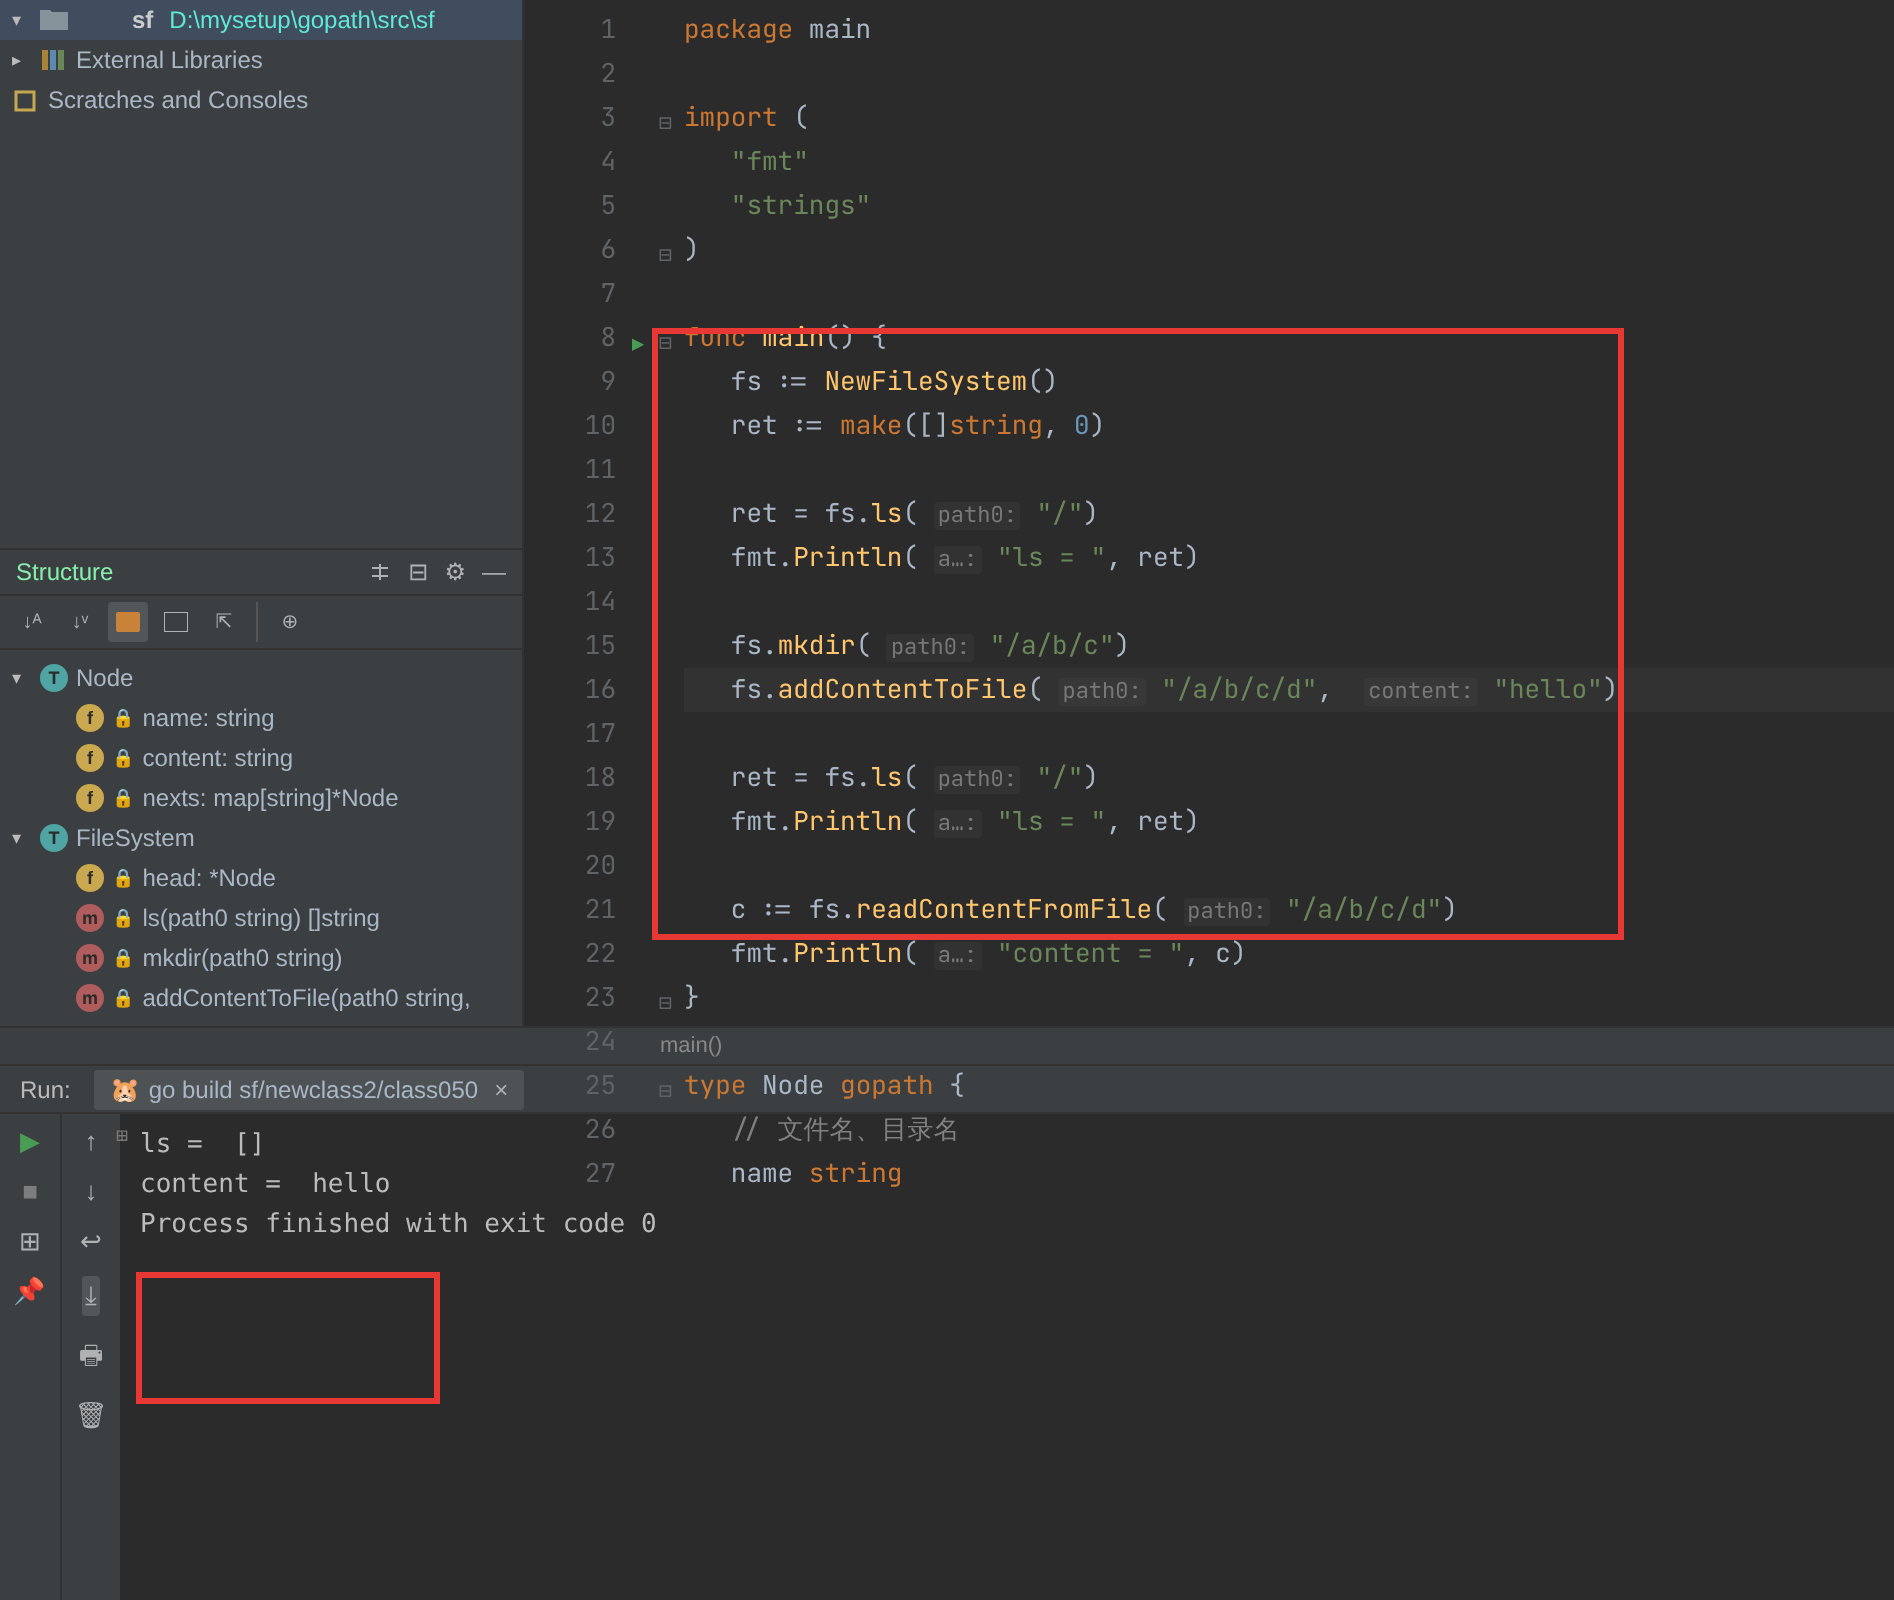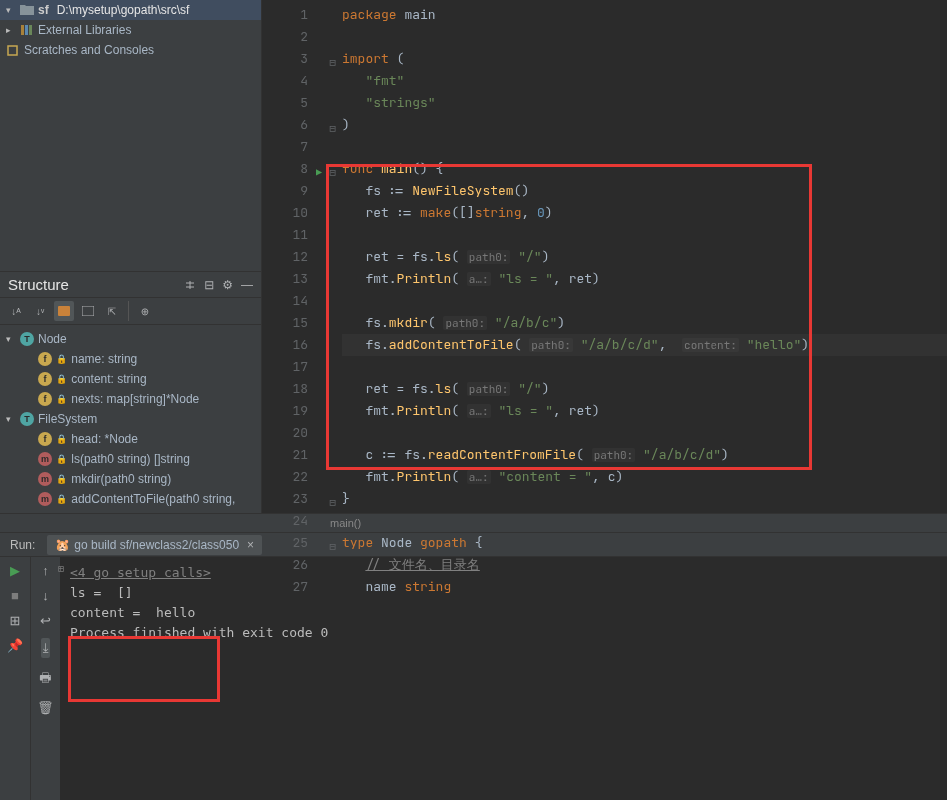--- a/index.html
+++ b/index.html
@@ -16,25 +16,25 @@
 }
 .main-area { display: flex; flex: 1; min-height: 0; }
 .left-panel { width: 262px; display: flex; flex-direction: column; background: #3c3f41; border-right: 1px solid #323232; }
 .project-tree { flex: 1; overflow: hidden; }
 .tree-row { display: flex; align-items: center; padding: 2px 6px; gap: 4px; height: 20px; }
 .tree-row .chev { width: 10px; color: #bbb; font-size: 9px; }
 .tree-row.selected { background: rgba(70,100,140,0.4); }
 .folder-icon { color: #87939a; display:inline-flex; }
 .lib-icon { color:#a9b7c6; display:inline-flex; }
 .scratch-icon { color:#c6a852; display:inline-flex; }
-.path-text { color:#e5e5e5; margin-left:4px; }
+.path-text { color:#5eead4; margin-left:4px; }
 
 .structure-panel { border-top: 1px solid #323232; }
 .panel-header { display:flex; align-items:center; justify-content:space-between; padding:4px 8px; background:#3c3f41; border-bottom:1px solid #323232; }
-.panel-header .title { font-size:15px; color:#e5e5e5; }
+.panel-header .title { font-size:12px; color:#86efac; }
 .panel-icons { display:flex; gap:8px; color:#afb1b3; }
 .panel-icons span { cursor:pointer; display:inline-flex; align-items:center; }
 .structure-toolbar { display:flex; gap:4px; padding:3px 6px; border-bottom:1px solid #323232; }
 .tb-btn { width:20px; height:20px; display:flex; align-items:center; justify-content:center; color:#afb1b3; font-size:10px; cursor:pointer; border-radius:2px; }
 .tb-btn.active { background:#515658; }
 .struct-tree { padding:4px 0; }
 .struct-row { display:flex; align-items:center; gap:4px; padding:1px 6px; height:20px; font-size:12px; }
 .struct-row .chev { width:10px; color:#bbb; font-size:9px; }
 .struct-badge { width:14px; height:14px; border-radius:50%; display:inline-flex; align-items:center; justify-content:center; font-size:9px; font-weight:bold; color:#2b2b2b; }
 .badge-t { background:#4fa5a3; }
@@ -86,21 +86,21 @@
 <div class="main-area">
   <div class="left-panel">
     <div class="project-tree">
       <div class="tree-row selected">
         <span class="chev">▾</span>
         <span class="folder-icon">
             <svg width="14" height="12" viewBox="0 0 14 12">
               <path fill="#87939a" d="M0 1h5l1 1h8v9H0z"></path>
             </svg>
           </span>
-        <b style="color:#ccc;">sf</b>
+        <b style="color:#ccc;margin-left:28px;">sf</b>
         <span class="path-text">D:\mysetup\gopath\src\sf</span>
       </div>
       <div class="tree-row">
         <span class="chev">▸</span>
         <span class="lib-icon">
             <svg width="14" height="12" viewBox="0 0 14 12">
               <rect x="1" y="1" width="3" height="10" fill="#a9823a"></rect>
               <rect x="5" y="1" width="3" height="10" fill="#5c89b0"></rect>
               <rect x="9" y="1" width="3" height="10" fill="#6a8759"></rect>
             </svg>
@@ -254,21 +254,21 @@
         <div class="code-line caret-bg"><span class="id">   fs.</span><span class="fn">addContentToFile</span><span class="id">( </span><span class="hint">path0:</span><span class="id"> </span><span class="str">"/a/b/c/d"</span><span class="id">,  </span><span class="hint">content:</span><span class="id"> </span><span class="str">"hello"</span><span class="id">)</span></div>
         <div class="code-line"></div>
         <div class="code-line"><span class="id">   ret = fs.</span><span class="fn">ls</span><span class="id">( </span><span class="hint">path0:</span><span class="id"> </span><span class="str">"/"</span><span class="id">)</span></div>
         <div class="code-line"><span class="id">   fmt.</span><span class="fn">Println</span><span class="id">( </span><span class="hint">a…:</span><span class="id"> </span><span class="str">"ls = "</span><span class="id">, ret)</span></div>
         <div class="code-line"></div>
         <div class="code-line"><span class="id">   c := fs.</span><span class="fn">readContentFromFile</span><span class="id">( </span><span class="hint">path0:</span><span class="id"> </span><span class="str">"/a/b/c/d"</span><span class="id">)</span></div>
         <div class="code-line"><span class="id">   fmt.</span><span class="fn">Println</span><span class="id">( </span><span class="hint">a…:</span><span class="id"> </span><span class="str">"content = "</span><span class="id">, c)</span></div>
         <div class="code-line"><span class="id">}</span></div>
         <div class="code-line"></div>
         <div class="code-line"><span class="kw">type</span><span class="id"> Node </span><span class="kw">gopath</span><span class="id"> {</span></div>
-        <div class="code-line"><span class="id">   </span><span style="color: rgb(128, 128, 128); text-decoration: underline;">// 文件名、目录名</span></div>
+        <div class="code-line"><span class="id">   </span><span style="color: rgb(128, 128, 128);">// 文件名、目录名</span></div>
         <div class="code-line"><span class="id">   name </span><span class="kw">string</span></div>
       </div>
   </div>
 </div>
 
 <div class="breadcrumb" style="padding-left:330px;">main()</div>
 
 <div class="run-panel" style="height:268px;">
   <div class="run-tabs">
     <span class="run-label">Run:</span>
@@ -288,21 +288,20 @@
     <div class="run-toolbar2">
       <span class="run-tool">↑</span>
       <span class="run-tool">↓</span>
       <span class="run-tool">↩</span>
       <span class="run-tool" style="background:#515658;padding:2px;border-radius:2px;">⤓</span>
       <span class="run-tool">🖶</span>
       <span class="run-tool">🗑</span>
     </div>
     <div class="console" id="console">
       <span style="position:absolute;left:-2px;top:2px;color:#787878;font-size:10px;">⊞</span>
-    <div class="console-line dim">&lt;4 go setup calls&gt;</div>
         <div class="console-line">ls =  []</div>
         <div class="console-line">content =  hello</div>
         <div class="console-line"></div>
         <div class="console-line">Process finished with exit code 0</div>
       </div>
   </div>
 </div>
 
 <div class="red-box code"></div>
 <div class="red-box out"></div>

